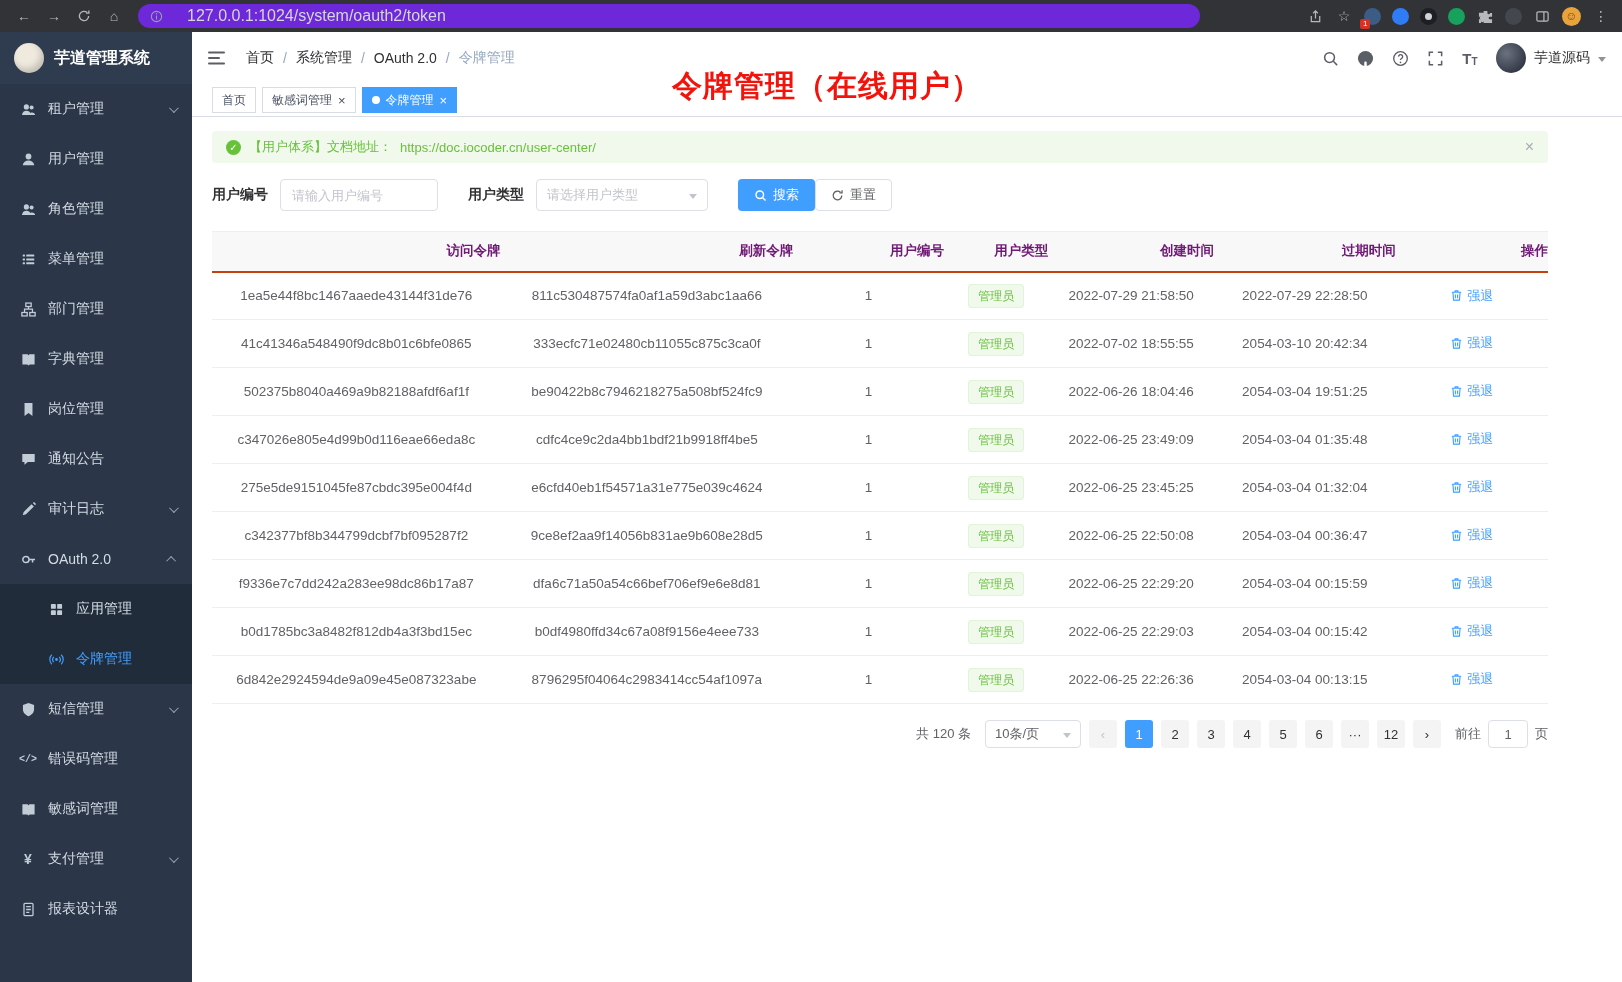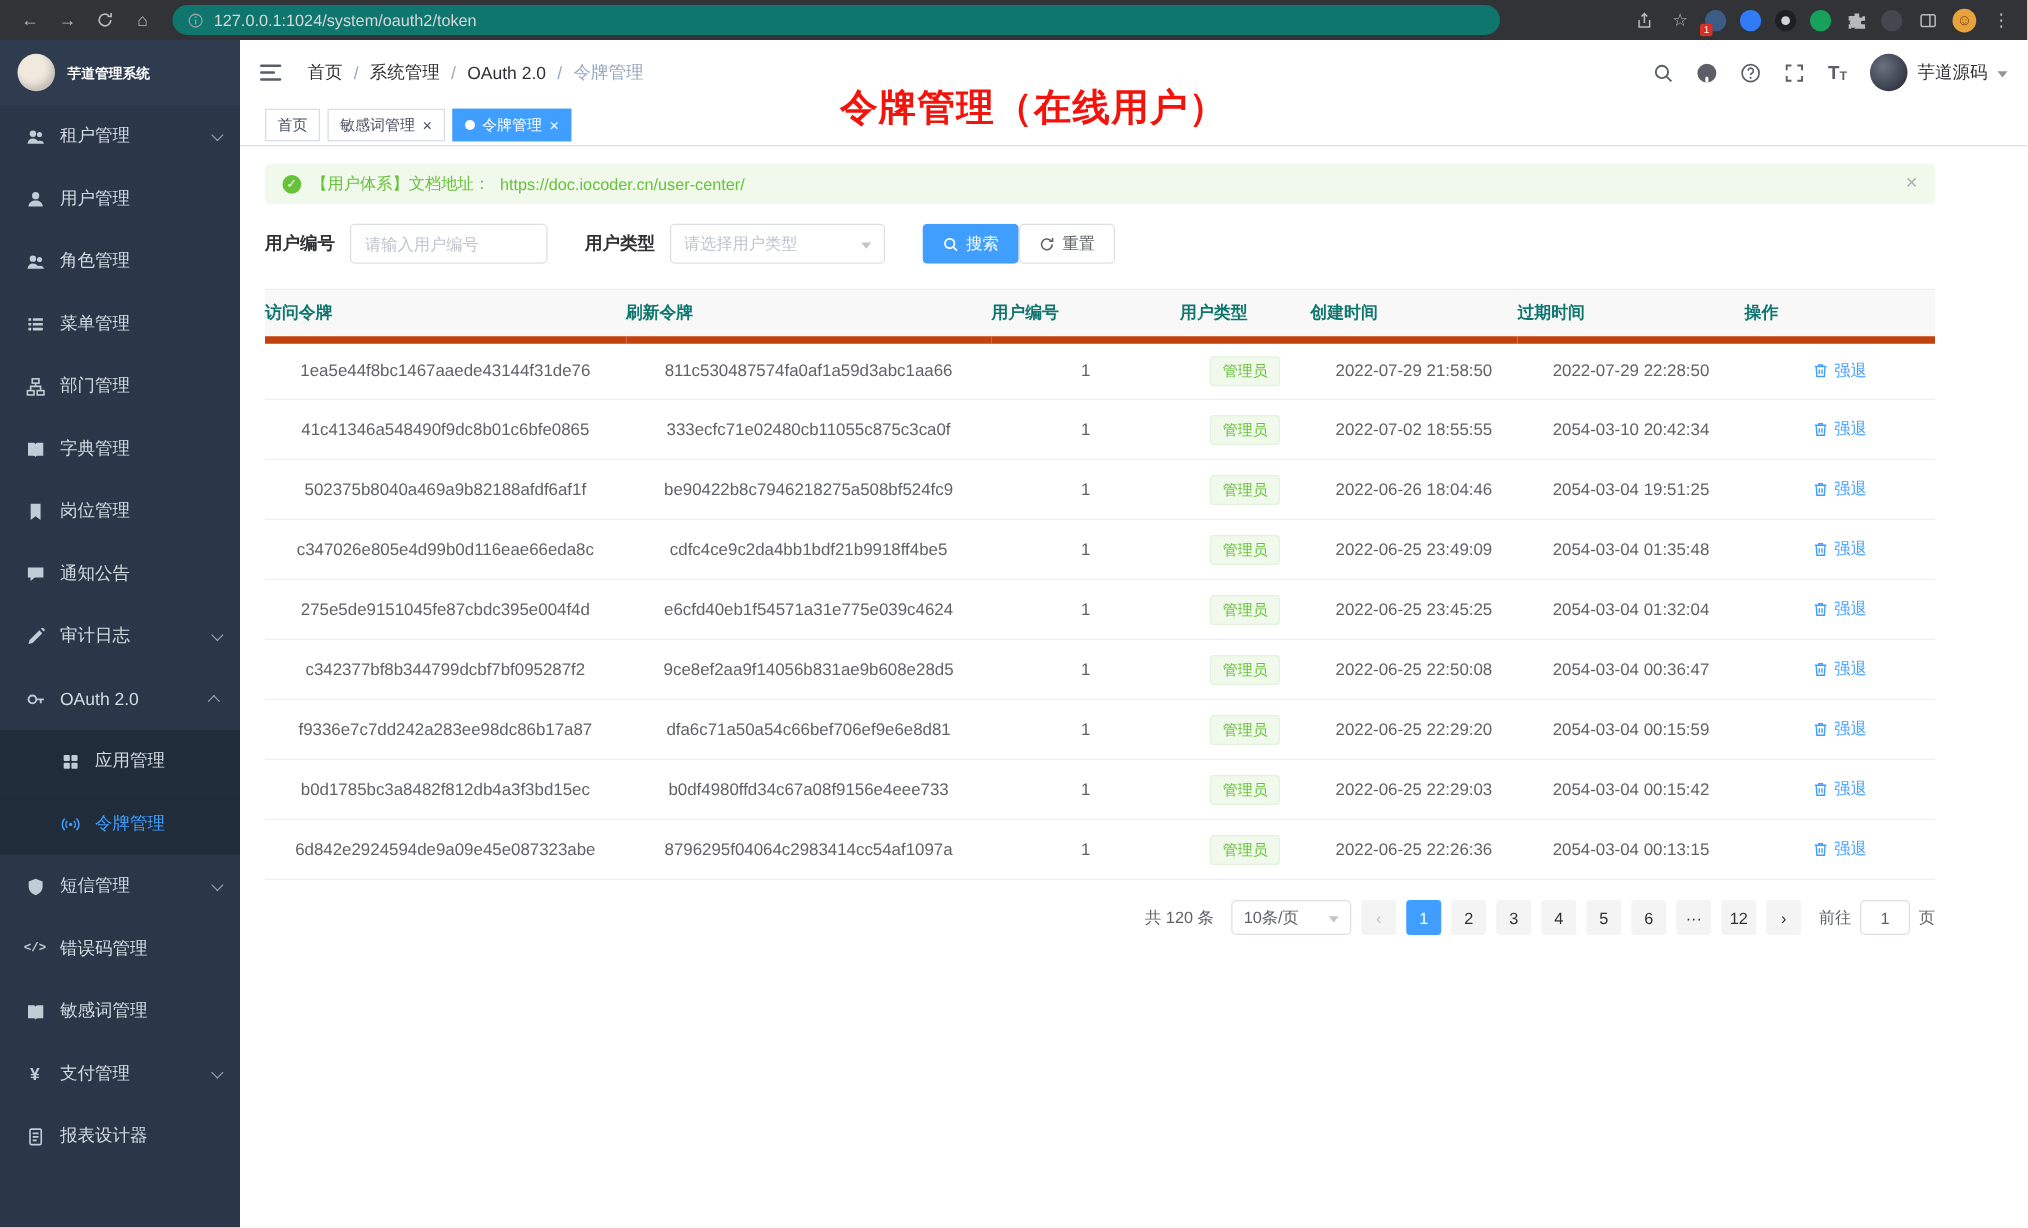--- a/index.html
+++ b/index.html
@@ -4,41 +4,41 @@
 <style>
   * { margin:0; padding:0; box-sizing:border-box; }
   html,body { width:1622px; height:982px; overflow:hidden; background:#fff;
     font-family:"Liberation Sans","DejaVu Sans",sans-serif; }
   body { position:relative; }
 
   
   .chrome { height:32px; background:#323336; display:flex; align-items:center; padding:0 12px; gap:6px; }
   .nav-ic { width:24px; height:24px; display:flex; align-items:center; justify-content:center;
     color:#b7b9bd; font-size:14px; cursor:pointer; flex:none; }
-  .omnibox { width:1062px; height:24px; background:#0f766e; border-radius:12px; margin-left:6px;
-    display:flex; align-items:center; padding:0 12px; gap:8px; color:#d5d7da; font-size:13px; flex:none; }
+  .omnibox { width:1062px; height:24px; background:#6d28d9; border-radius:12px; margin-left:6px;
+    display:flex; align-items:center; padding:0 12px; gap:24px; color:#d5d7da; font-size:16px; flex:none; }
   .omnibox .tb-icon { width:13px; height:13px; color:#9aa0a6; }
   .chrome-right { margin-left:auto; display:flex; align-items:center; gap:11px; color:#b7b9bd; }
   .cr-ic { width:18px; height:18px; display:flex; align-items:center; justify-content:center; cursor:pointer; font-size:14px; }
   .ext { width:17px; height:17px; border-radius:50%; position:relative; cursor:pointer; flex:none; }
   .ext-badge { position:absolute; bottom:-4px; left:-4px; background:#d93025; color:#fff; font-size:8px;
     line-height:1; padding:1px 3px; border-radius:2px; }
   .ext-dark-inner { position:absolute; inset:5px; border-radius:50%; background:#cfd2d6; }
   .avatar-smiley { width:19px; height:19px; border-radius:50%; background:#e8a33d; color:#7a4b12;
     display:flex; align-items:center; justify-content:center; font-size:12px; cursor:pointer; }
 
   
   .app { display:flex; height:950px; }
 
   
   .sidebar { width:192px; background:#2b3648; flex:none; display:flex; flex-direction:column; }
   .logo { height:52px; display:flex; align-items:center; gap:10px; padding:0 14px; background:#2f3b4e; flex:none; }
   .logo-avatar { width:30px; height:30px; border-radius:50%; background:#efe9de;
     box-shadow:inset -3px -4px 6px rgba(0,0,0,.18); flex:none; }
-  .logo-title { color:#fff; font-size:11px; font-weight:700; white-space:nowrap; }
+  .logo-title { color:#fff; font-size:16px; font-weight:700; white-space:nowrap; }
   .menu { flex:1; overflow:hidden; }
   .menu-item { height:50px; display:flex; align-items:center; padding:0 16px 0 20px;
     color:#d3dbe3; font-size:14px; cursor:pointer; white-space:nowrap; }
   .menu-item .mi-icon { width:16px; height:16px; margin-right:12px; display:inline-flex;
     align-items:center; justify-content:center; color:#c2ccd6; flex:none; font-size:12px; }
   .mi-icon svg { width:15px; height:15px; }
   .menu-item.sub { padding-left:48px; background:#212c3b; }
   .menu-item.active { color:#409EFF; }
   .menu-item.active .mi-icon { color:#409EFF; }
   .chev { margin-left:auto; width:7px; height:7px; border-right:1.4px solid #97a3b0;
@@ -94,22 +94,22 @@
   .f-select { width:172px; height:32px; border:1px solid #dcdfe6; border-radius:4px; padding:0 10px;
     display:flex; align-items:center; justify-content:space-between; color:#c0c4cc; font-size:13px;
     margin-right:30px; cursor:pointer; }
   .btn { height:32px; border-radius:4px; font-size:13px; display:inline-flex; align-items:center; gap:6px;
     padding:0 15px; cursor:pointer; border:1px solid transparent; }
   .btn svg { width:13px; height:13px; }
   .btn-primary { background:#409EFF; color:#fff; }
   .btn-default { background:#fff; border-color:#dcdfe6; color:#606266; }
 
   .data-table { width:100%; border-collapse:collapse; margin-top:20px; font-size:13.5px; table-layout:fixed; }
-  .data-table th { height:40px; background:#f8f8f9; color:#0f766e; font-weight:600; text-align:left;
-    border-top:1px solid #ebeef5; border-bottom:6px solid #c2410c; }
+  .data-table th { height:40px; background:#f8f8f9; color:#701a75; font-weight:600; text-align:right;
+    border-top:1px solid #ebeef5; border-bottom:2px solid #c2410c; }
   .data-table td { height:48px; text-align:center; color:#606266; border-bottom:1px solid #ebeef5;
     overflow:hidden; text-overflow:ellipsis; white-space:nowrap; }
   .tag-success { display:inline-block; padding:2px 9px; background:#f0f9eb; border:1px solid #e1f3d8;
     color:#67c23a; border-radius:3px; font-size:12px; line-height:1.5; }
   .action-link { color:#409EFF; display:inline-flex; align-items:center; gap:4px; cursor:pointer; font-size:13px; }
   .action-link svg { width:13px; height:13px; }
 
   .pagination { margin-top:16px; display:flex; align-items:center; justify-content:flex-end; gap:8px;
     font-size:13px; color:#606266; }
   .pg-total { margin-right:6px; }

